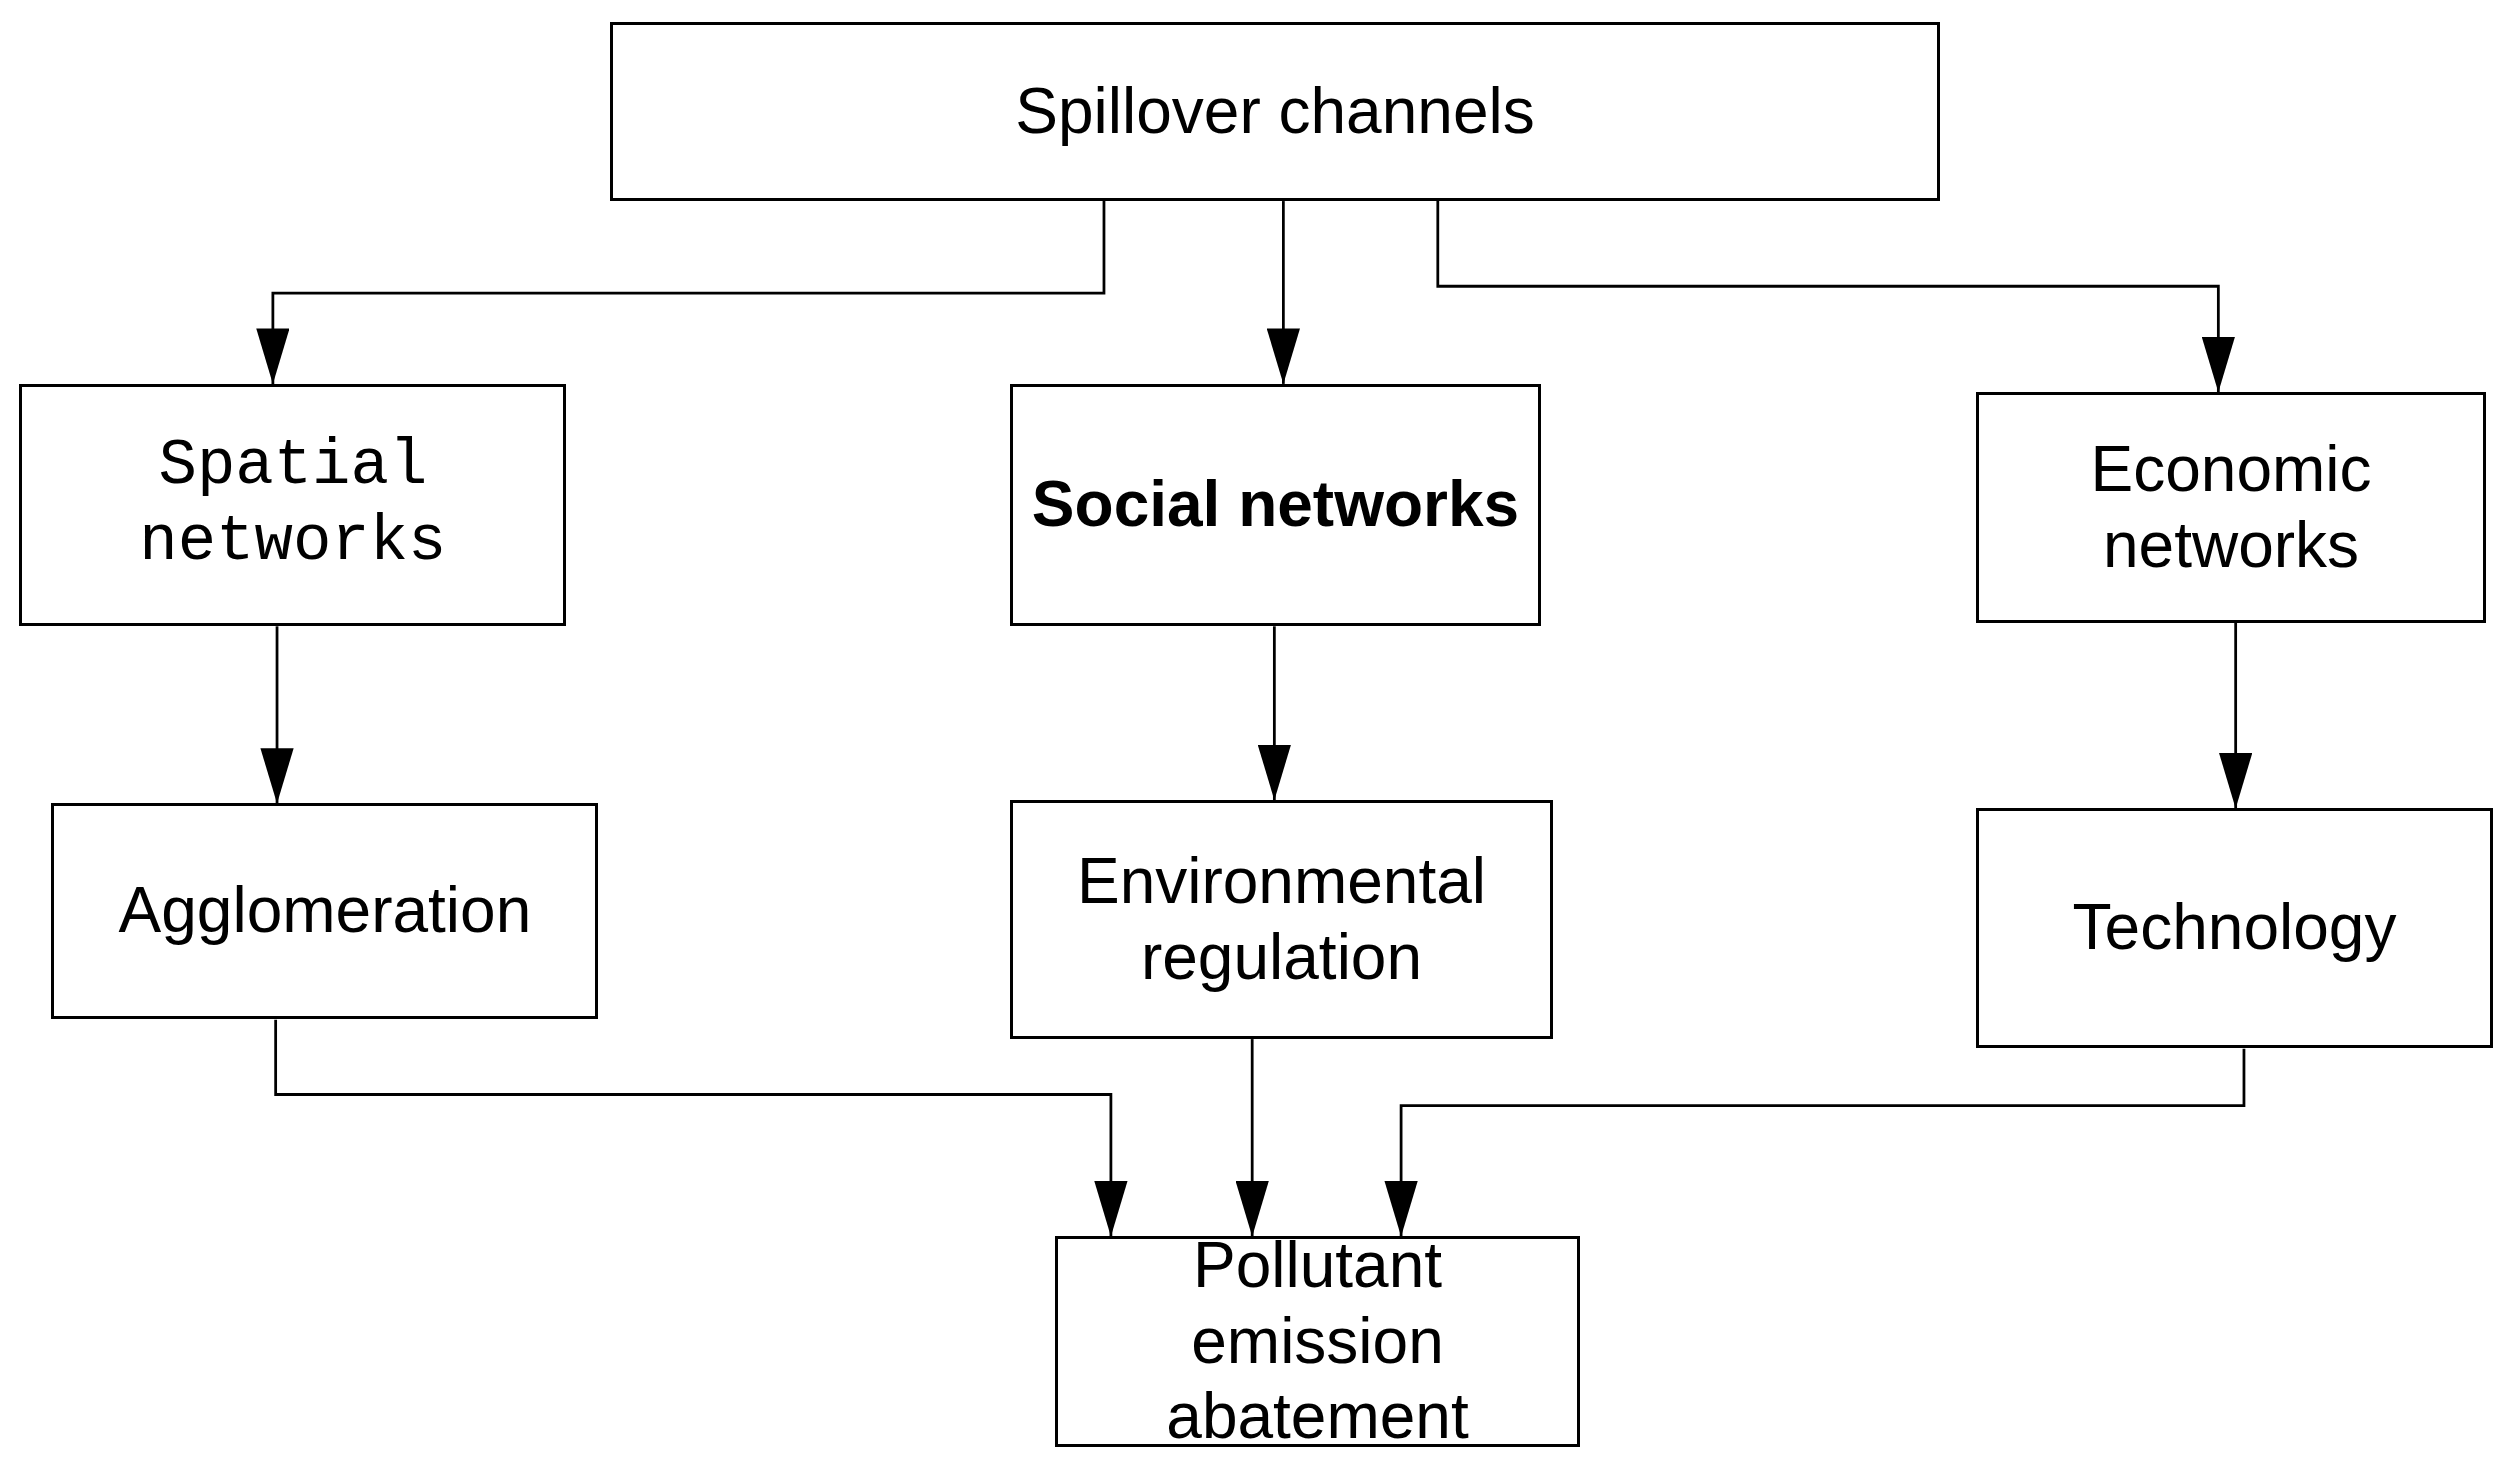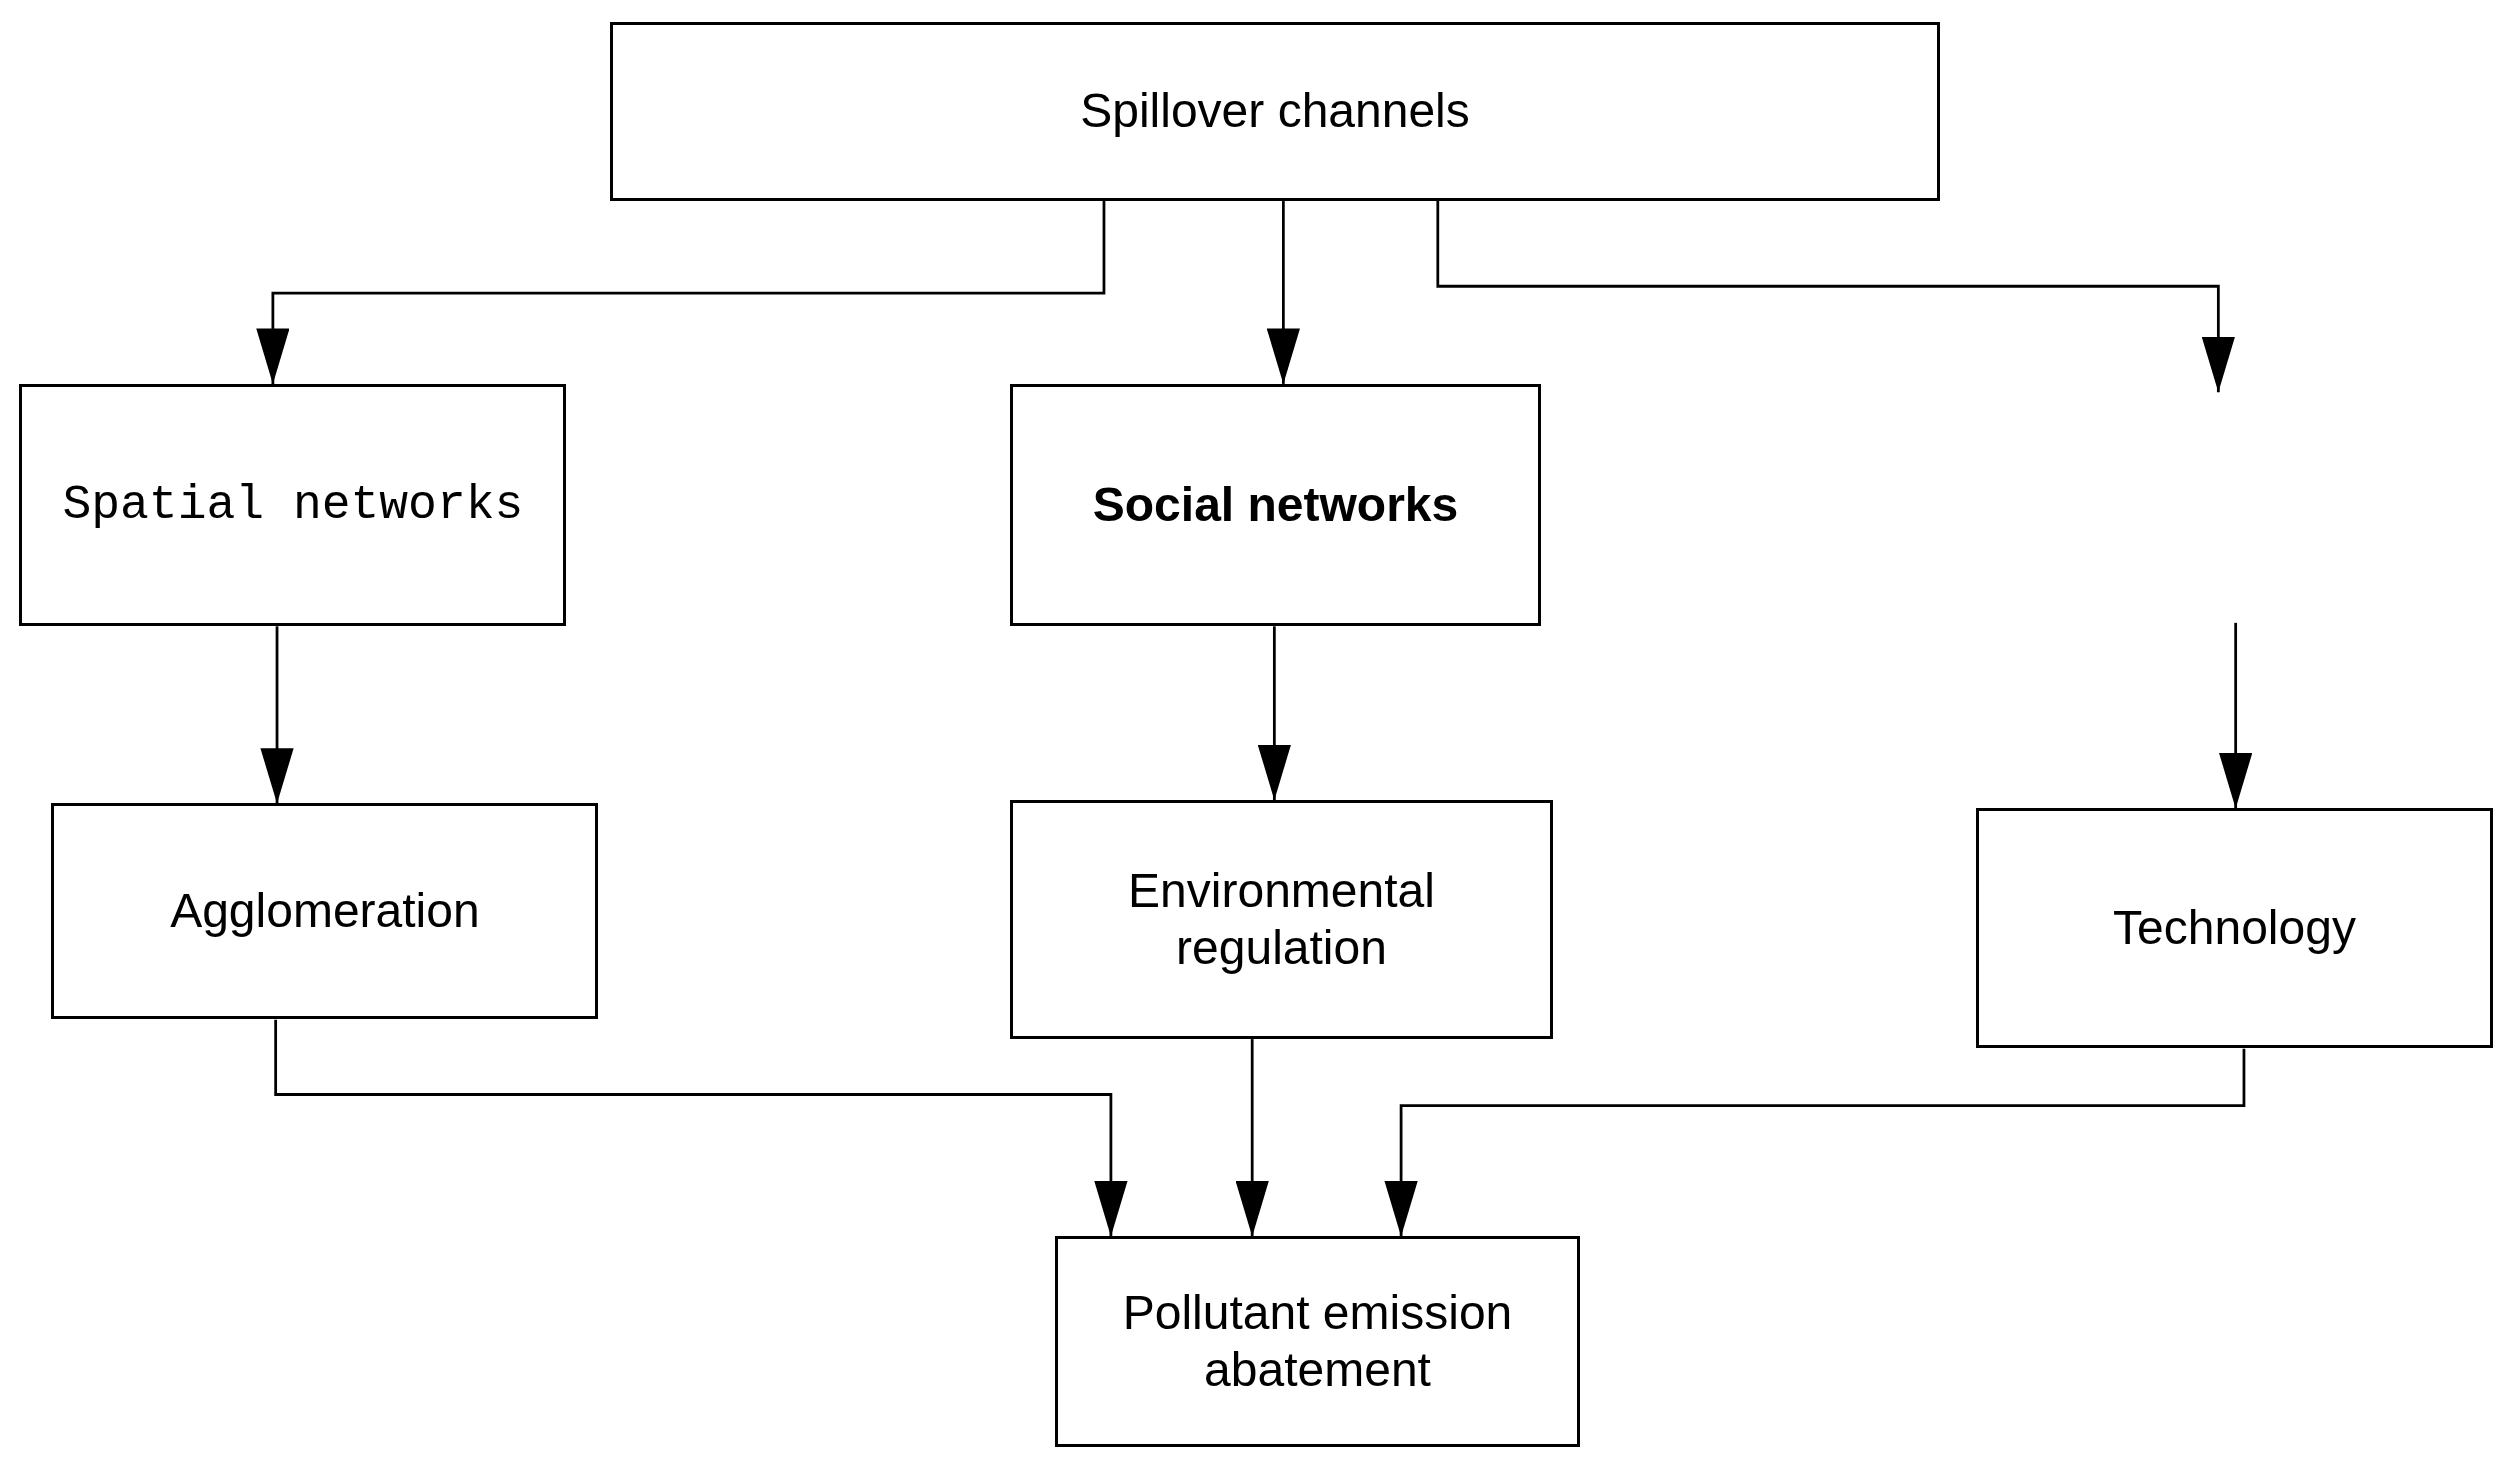--- a/index.html
+++ b/index.html
@@ -25,21 +25,21 @@
   }
   .node {
     position: absolute;
     box-sizing: border-box;
     border: 3.5px solid #000000;
     background: #ffffff;
     display: flex;
     align-items: center;
     justify-content: center;
     text-align: center;
-    font-size: 48px;
+    font-size: 64px;
     line-height: 1.18;
     padding: 0 14px;
   }
   .edge {
     fill: none;
     stroke: #000000;
     stroke-width: 4;
   }
 </style>
 </head>
@@ -72,20 +72,23 @@
   </div>
 
   <div class="node" style="left:19.4px; top:384px; width:547px; height:242px;font-family:Liberation Mono, monospace;">
     <span>Spatial networks</span>
   </div>
 
   <div class="node" style="left:1010px; top:384px; width:531px; height:242px;font-weight:bold;">
     <span>Social networks</span>
   </div>
 
+  <div class="node" style="left:1976px; top:392px; width:510px; height:231px;">
+    <span>Economic networks</span>
+  </div>
 
   <div class="node" style="left:19.4px; top:803px; width:547px; height:216px;margin-left:32px;">
     <span>Agglomeration</span>
   </div>
 
   <div class="node" style="left:1010px; top:800px; width:543px; height:239px;">
     <span>Environmental regulation</span>
   </div>
 
   <div class="node" style="left:1976px; top:808px; width:517px; height:240px;">

